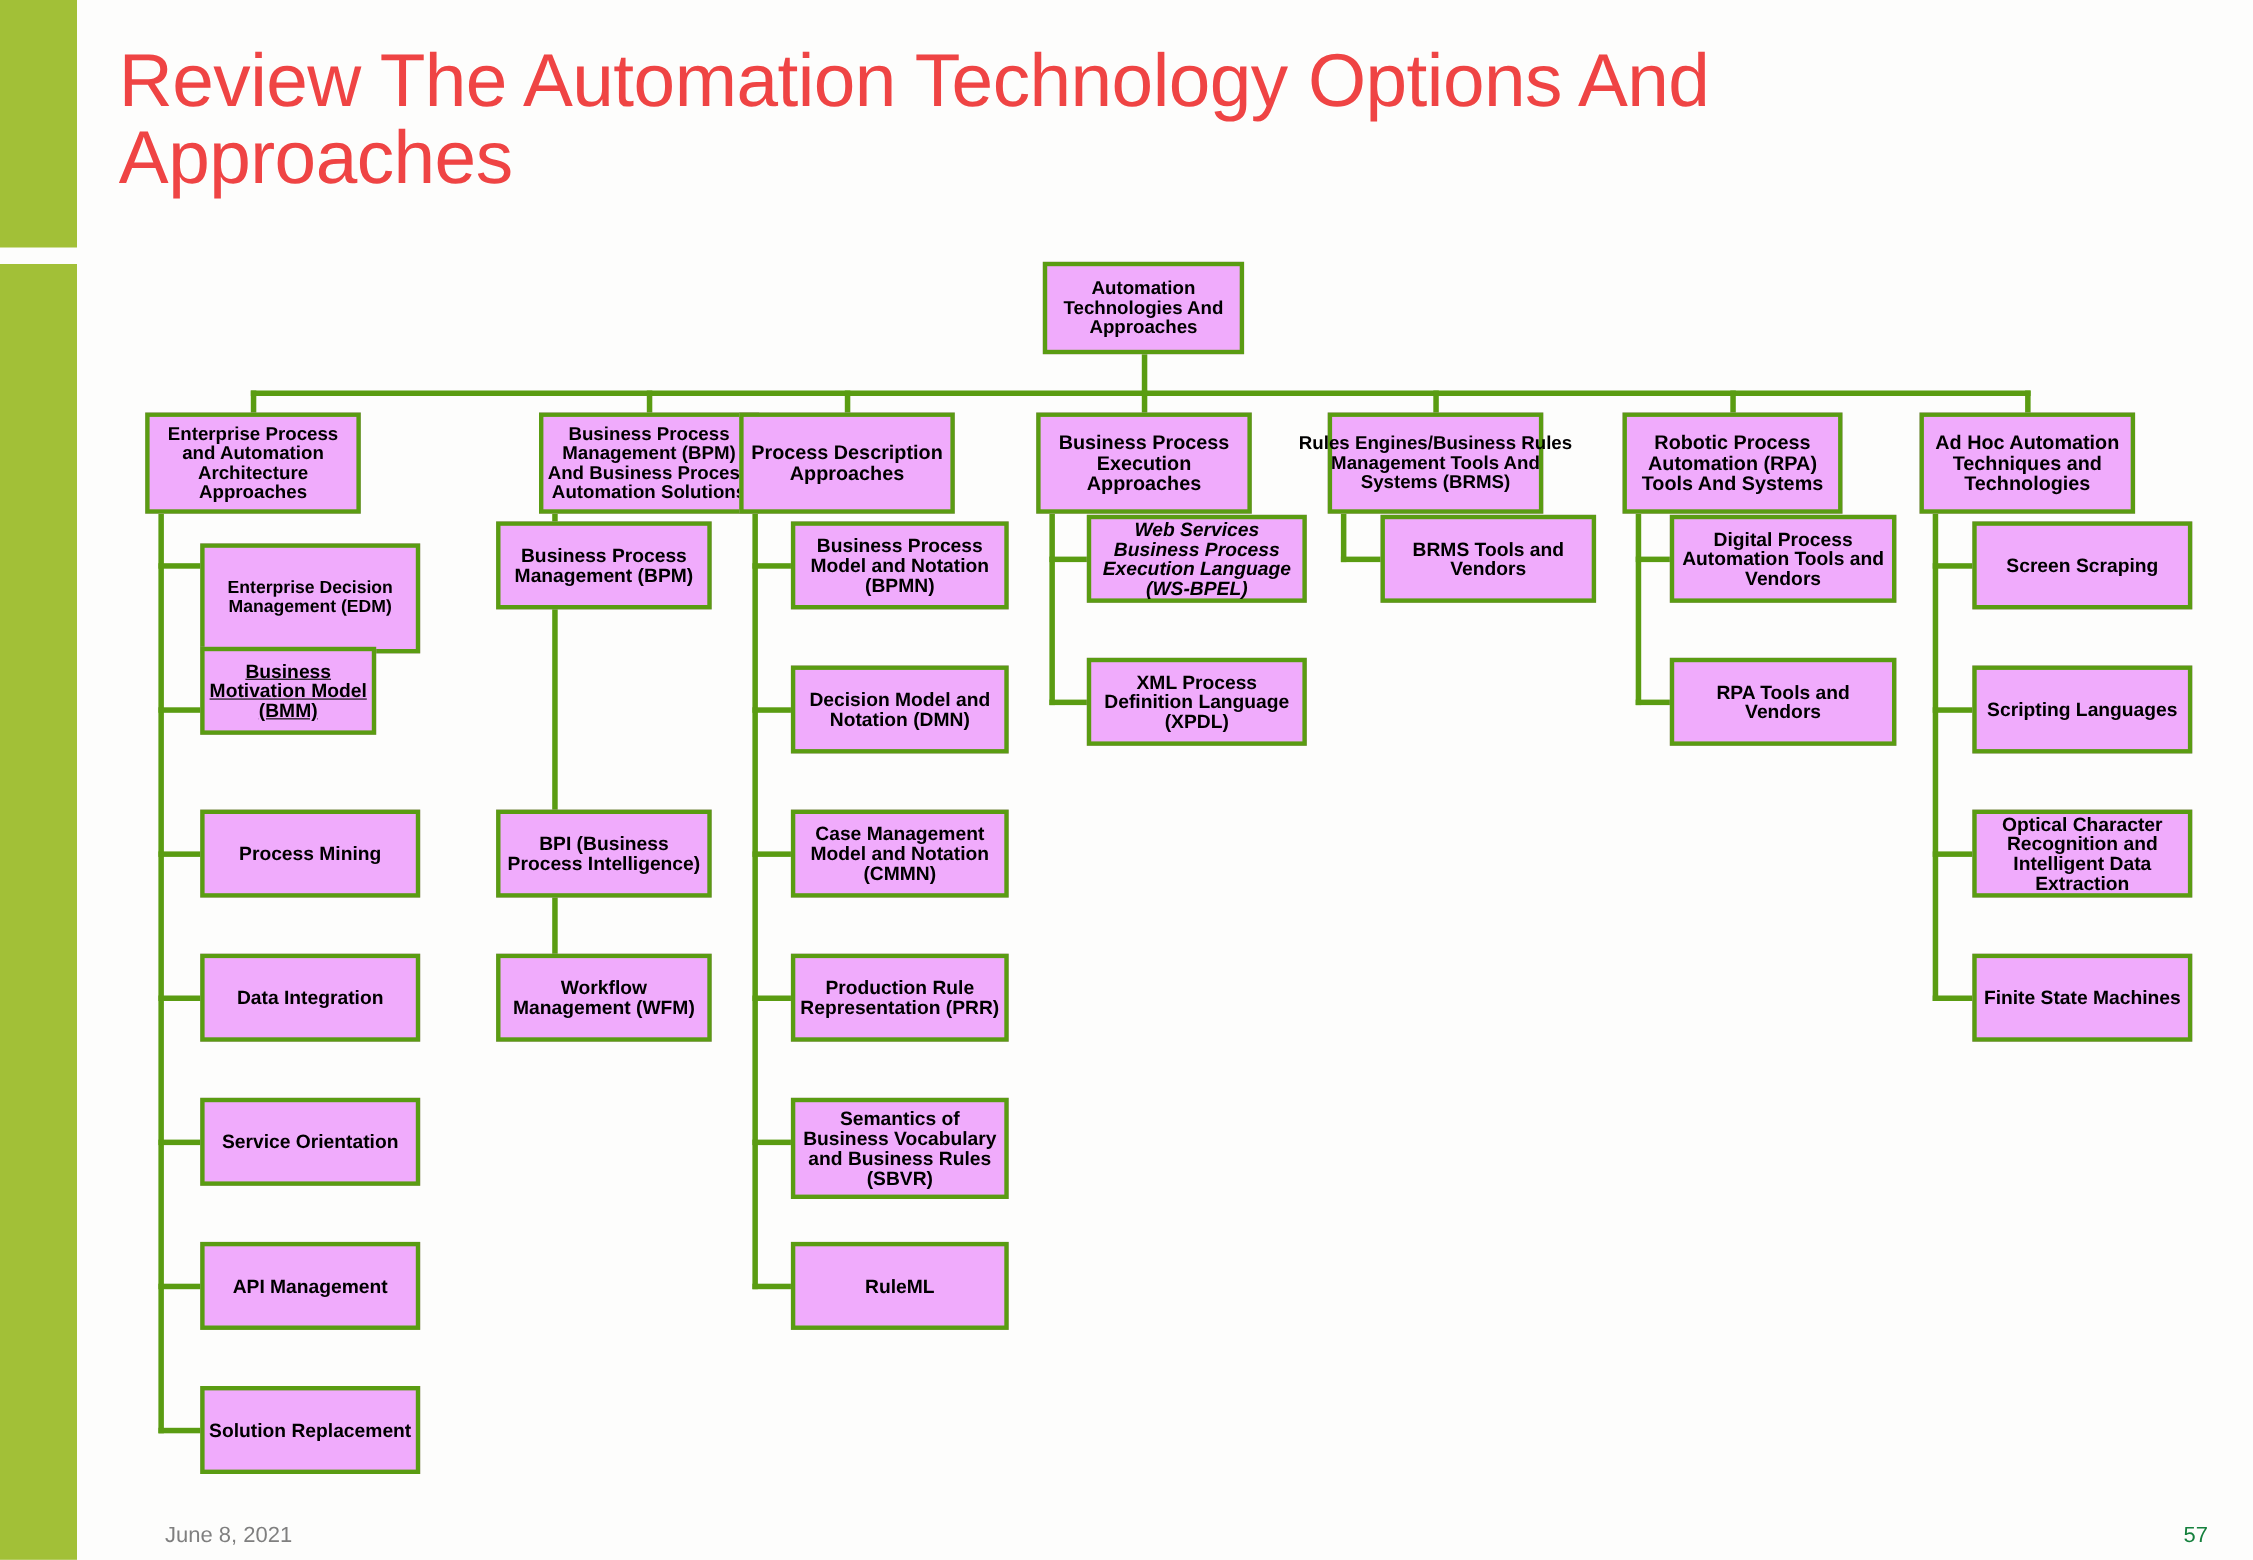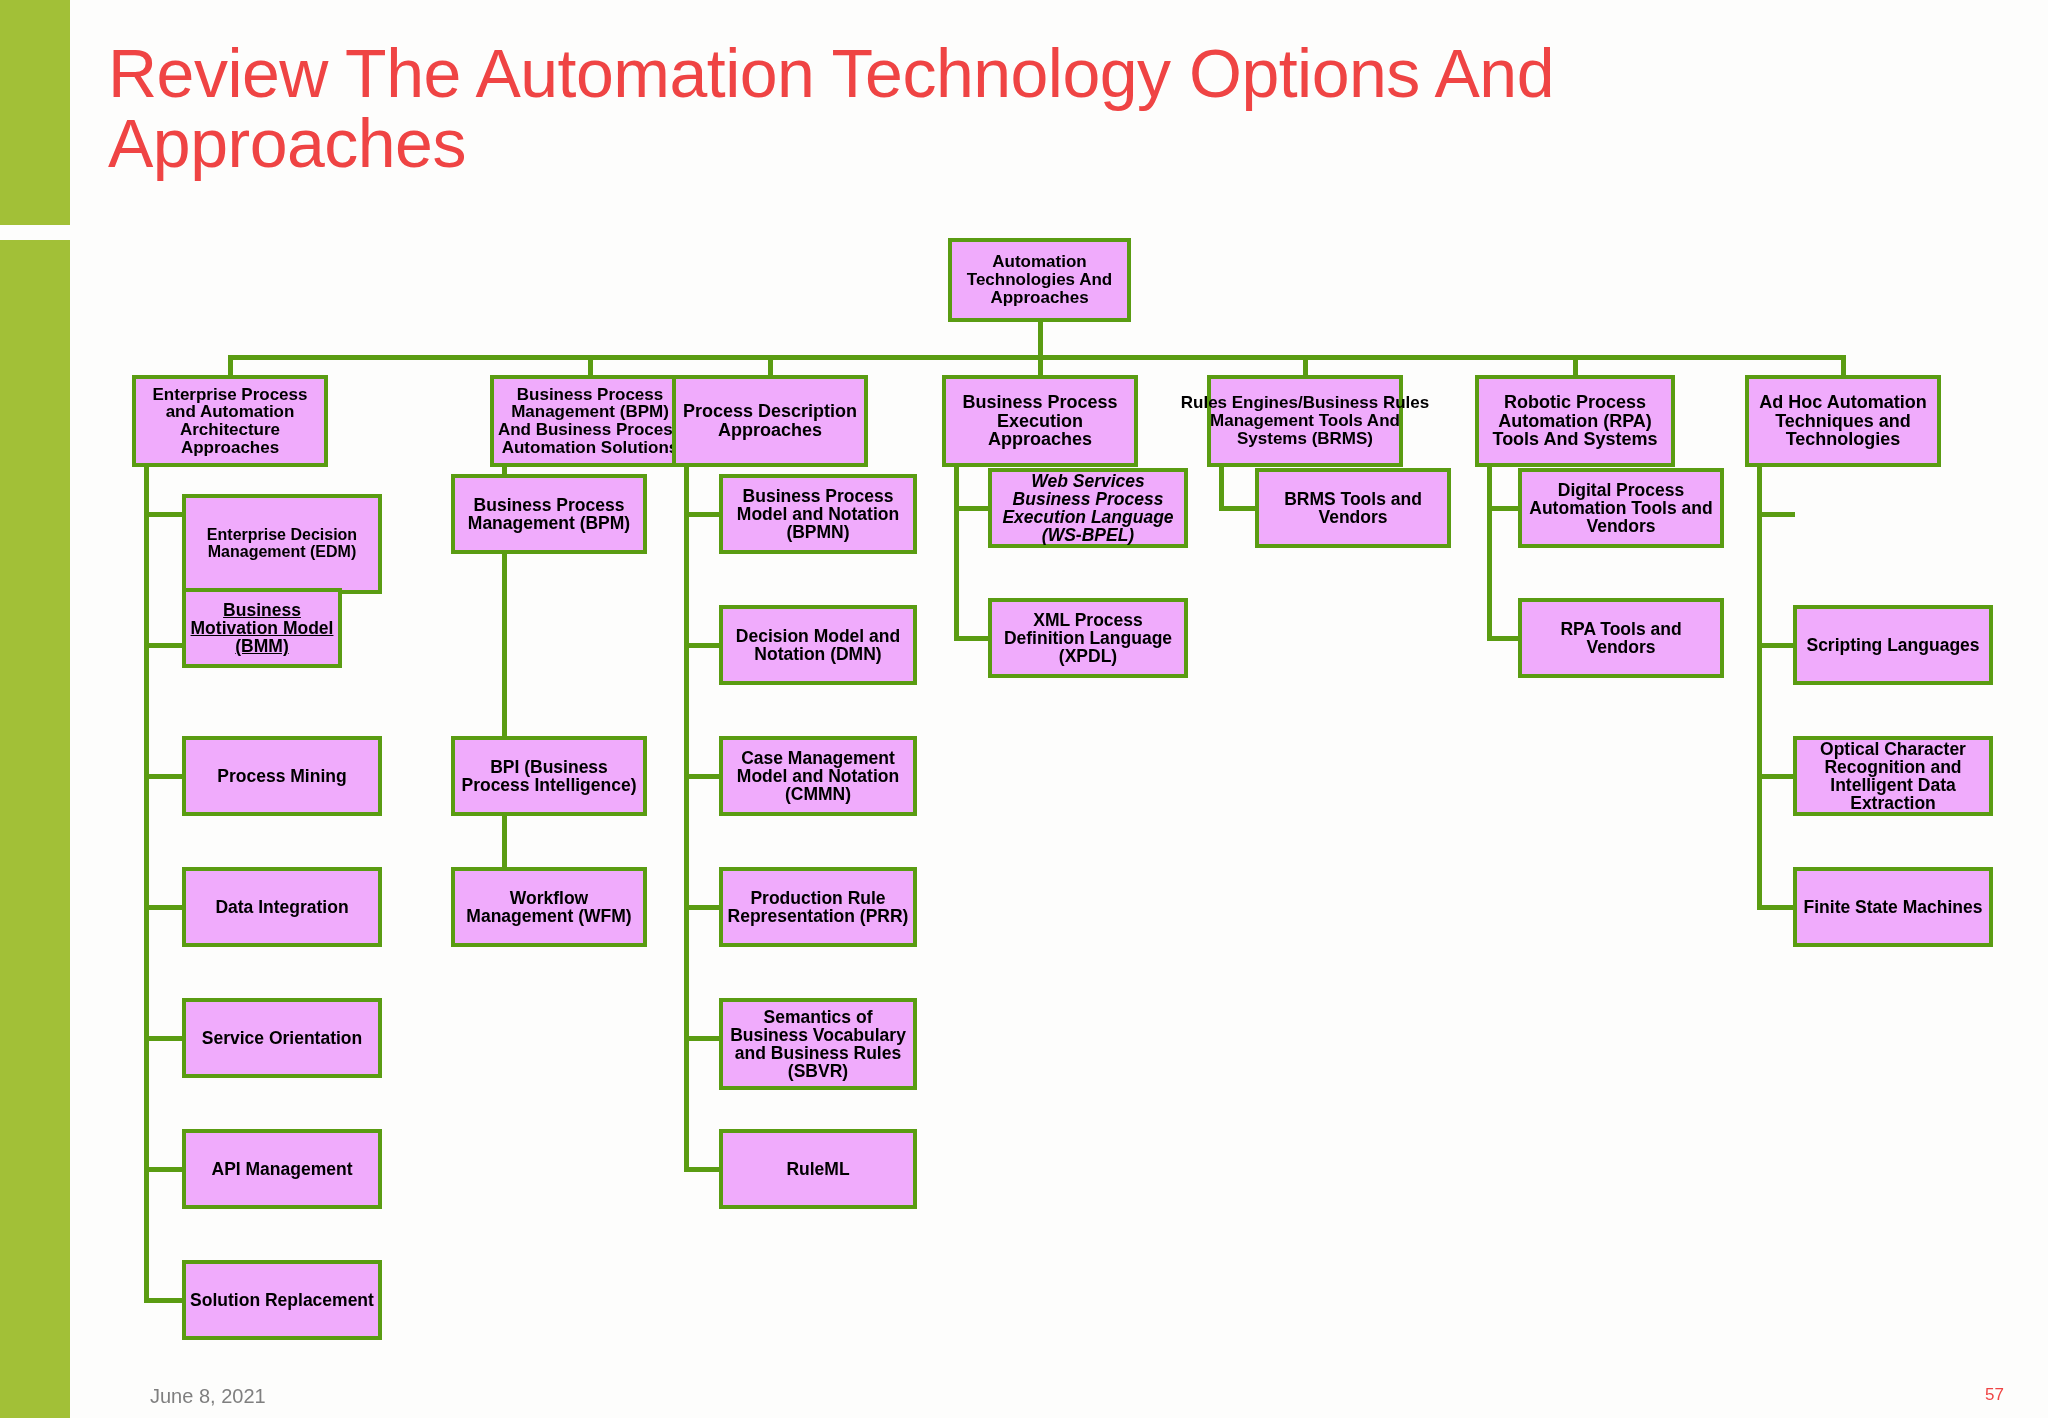--- a/index.html
+++ b/index.html
@@ -18,21 +18,21 @@
   
   #title{
     position:absolute;left:108px;top:38px;width:1800px;
     font-size:68px;line-height:1.03;font-weight:400;color:#ef4444;
     letter-spacing:-0.5px;
     font-family:"Liberation Sans","DejaVu Sans",sans-serif;
   }
 
   
   #footer-date{position:absolute;left:150px;top:1385px;font-size:20px;color:#7f7f7f;}
-  #footer-page{position:absolute;left:1985px;top:1385px;font-size:17px;color:#ef4444;}
+  #footer-page{position:absolute;left:1985px;top:1385px;font-size:20px;color:#15803d;}
 
   
   #chart{position:absolute;left:0;top:0;width:2048px;height:1418px;}
   .node{
     position:absolute;box-sizing:border-box;
     border:4px solid #5a9c12;background:#f0abfc;
     display:flex;align-items:center;justify-content:center;
     text-align:center;color:#000;font-weight:bold;
     line-height:1.04;
     z-index:3;
@@ -179,20 +179,23 @@
       <div class="ln lnh" style="left: 1487px; top: 636px; width: 33px;"></div>
       <div class="node wrap l3" style="left: 1518px; top: 598px; width: 206px; height: 80px; font-size: 17.5px;">
         <span>RPA Tools and Vendors</span>
       </div>
       <div class="ln lnv" style="left: 1841px; top: 355px; height: 22px;"></div>
       <div class="node wrap l2" style="left: 1745px; top: 375px; width: 196px; height: 92px; font-size: 18px;">
         <span>Ad Hoc Automation Techniques and Technologies</span>
       </div>
       <div class="ln lnv" style="left: 1757px; top: 467px; height: 443px;"></div>
       <div class="ln lnh" style="left: 1757px; top: 512px; width: 38px;"></div>
+      <div class="node wrap l3" style="left: 1793px; top: 474px; width: 200px; height: 80px; font-size: 17.5px;">
+        <span>Screen Scraping</span>
+      </div>
       <div class="ln lnh" style="left: 1757px; top: 643px; width: 38px;"></div>
       <div class="node wrap l3" style="left: 1793px; top: 605px; width: 200px; height: 80px; font-size: 17.5px;">
         <span>Scripting Languages</span>
       </div>
       <div class="ln lnh" style="left: 1757px; top: 774px; width: 38px;"></div>
       <div class="node wrap l3" style="left: 1793px; top: 736px; width: 200px; height: 80px; font-size: 17.5px;">
         <span>Optical Character Recognition and Intelligent Data Extraction</span>
       </div>
       <div class="ln lnh" style="left: 1757px; top: 905px; width: 38px;"></div>
       <div class="node wrap l3" style="left: 1793px; top: 867px; width: 200px; height: 80px; font-size: 17.5px;">

